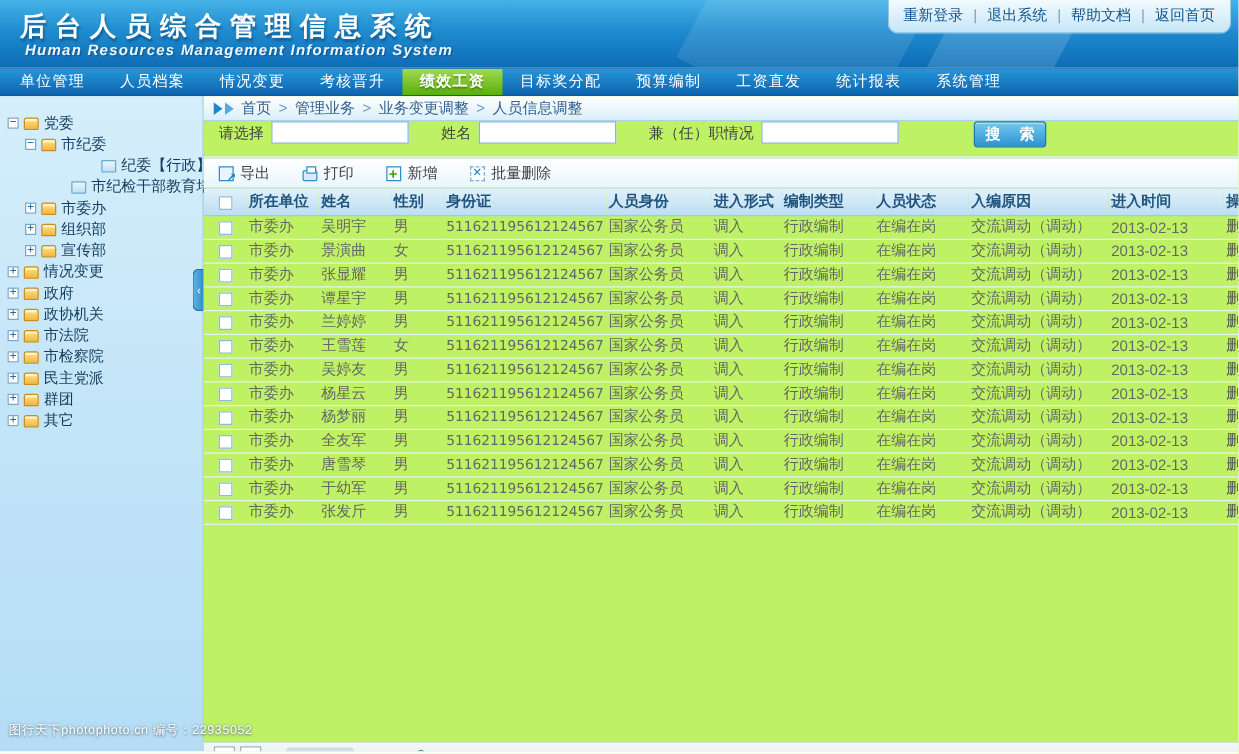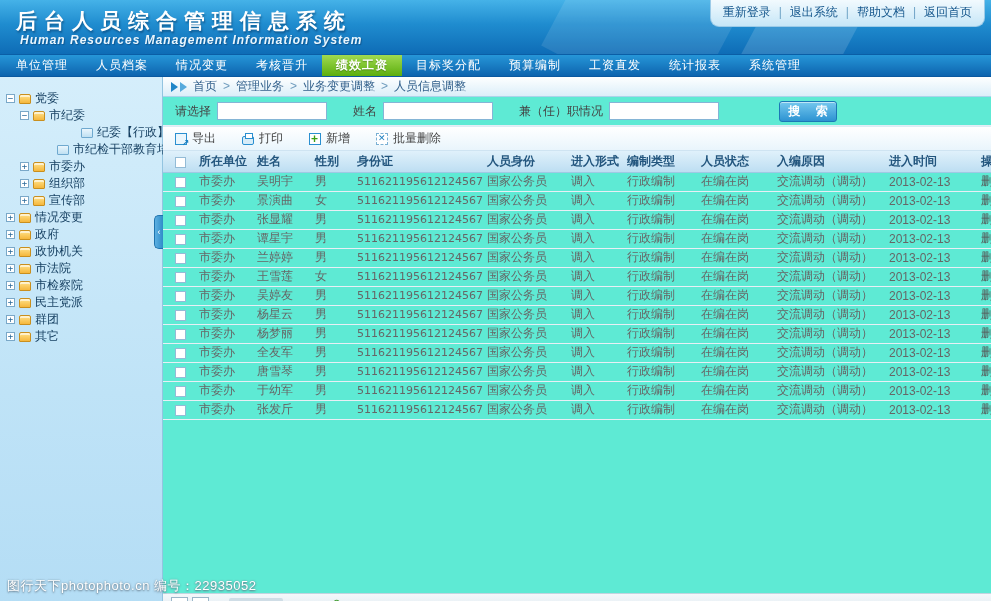--- a/index.html
+++ b/index.html
@@ -26,31 +26,31 @@
   .body { display:flex; height:526px; }
   .sidebar { position:relative; width:163px; background:linear-gradient(180deg,#d5eefb 0%,#bfe3f7 60%,#b4ddf5 100%); border-right:1px solid #93c4e0; padding-top:13px; flex:none; }
   .tree-item { display:flex; align-items:center; height:17px; cursor:pointer; white-space:nowrap; color:#123c5e; font-size:12px; }
   .tree-item .toggle { width:9px; height:9px; background:#fff; border:1px solid #7aa8c8; color:#2a6a9a; font-size:9px; line-height:7px; text-align:center; margin-right:4px; flex:none; font-family:"DejaVu Sans Mono",monospace; }
   .tree-item .toggle.none { visibility:hidden; }
   .node-icon { width:12px; height:10px; margin-right:4px; flex:none; border-radius:2px 2px 1px 1px; }
   .node-icon.org { background:linear-gradient(180deg,#ffe28a 0%,#f5b73c 100%); border:1px solid #c98f1e; box-shadow:inset 0 2px 0 rgba(255,255,255,.6); }
   .node-icon.table { background:linear-gradient(180deg,#eaf6fd,#bfe0f2); border:1px solid #6fa9cf; box-shadow:inset 0 3px 0 #9fccе8, inset 4px 0 0 rgba(111,169,207,.35); border-radius:1px; }
   .collapse-handle { position:absolute; right:-1px; top:138px; width:9px; height:34px; background:linear-gradient(90deg,#5cb0e2,#2f8cc8); border:1px solid #1f74ae; border-right:none; border-radius:5px 0 0 5px; color:#fff; font-size:9px; line-height:32px; text-align:center; cursor:pointer; }
 
-  .content { flex:1; display:flex; flex-direction:column; position:relative; background:#5eead4; min-width:0; }
+  .content { flex:1; display:flex; flex-direction:column; position:relative; background:#bef264; min-width:0; }
 
   
   .breadcrumb { height:20px; background:linear-gradient(180deg,#feffff 0%,#dbeef9 100%); border-bottom:1px solid #abd3ea; display:flex; align-items:center; padding-left:8px; color:#3a6b96; }
   .bc-arrow { width:0; height:0; border-left:7px solid #1f86c8; border-top:5px solid transparent; border-bottom:5px solid transparent; margin-right:2px; }
   .bc-arrow.second { border-left-color:#56aadd; margin-right:6px; }
   .bc-item { color:#33618c; text-decoration:none; }
   .bc-item + .bc-item::before { content:">"; color:#6f9cbd; margin:0 6px; }
 
   
-  .filters { height:29px; display:flex; align-items:center; padding-left:12px; border-bottom:1px solid #e4eef5; }
+  .filters { height:29px; display:flex; align-items:flex-start; padding-left:12px; border-bottom:1px solid #e4eef5; }
   .filter-group { display:flex; align-items:center; margin-right:26px; color:#444; }
   .filter-group label { margin-right:6px; }
   .filters input[type="text"] { width:110px; height:18px; border:1px solid #85b5d6; background:#fff; font-size:12px; padding:0 3px; }
   .search-btn { margin-left:34px; width:58px; height:21px; background:linear-gradient(180deg,#74c8ee 0%,#2d93d2 100%); border:1px solid #1c77b6; border-radius:3px; color:#fff; font-weight:bold; letter-spacing:6px; padding-left:6px; font-size:12px; cursor:pointer; box-shadow:inset 0 1px 0 rgba(255,255,255,.55); }
 
   
   .toolbar { height:25px; background:linear-gradient(180deg,#ffffff 0%,#e9f5fc 100%); border-top:1px solid #ddecf5; border-bottom:1px solid #cfe4f2; display:flex; align-items:center; padding-left:12px; }
   .tool-item { display:flex; align-items:center; margin-right:26px; color:#444; cursor:pointer; text-decoration:none; }
   .tool-icon { width:12px; height:12px; margin-right:5px; position:relative; flex:none; }
   .tool-icon.export { border:1px solid #2a8fd0; background:#eaf6fd; }
@@ -77,21 +77,21 @@
 
   .spacer { flex:1; }
 
   
   .pager { position:absolute; left:0; right:0; top:516px; height:20px; background:linear-gradient(180deg,#f4f8fb,#dde8ef); border-top:1px solid #c2d4e0; display:flex; align-items:flex-start; padding:3px 0 0 8px; overflow:hidden; }
   .pager .mini-box { width:17px; height:14px; border:1px solid #9ab6c9; background:#fff; margin-right:4px; }
   .pager .mini-ghost { width:54px; height:12px; background:#cfdde6; border-radius:2px; margin:1px 10px 0 16px; }
   .pager .mini-refresh { color:#4aa03a; font-size:11px; margin-left:40px; }
 
   
-  .watermark { position:absolute; left:7px; top:577px; color:#fff; font-size:13px; letter-spacing:.5px; text-shadow:0 1px 2px rgba(90,110,125,.9), 0 0 2px rgba(120,140,155,.8); z-index:5; }
+  .watermark { position:absolute; left:7px; top:577px; color:#fff; font-size:10px; letter-spacing:.5px; text-shadow:0 1px 2px rgba(90,110,125,.9), 0 0 2px rgba(120,140,155,.8); z-index:5; }
 </style>
 </head>
 <body>
 
 <div class="page">
 
   <div class="banner">
     <div class="streak1"></div>
     <div class="streak2"></div>
     <div class="banner-title">后台人员综合管理信息系统</div>

